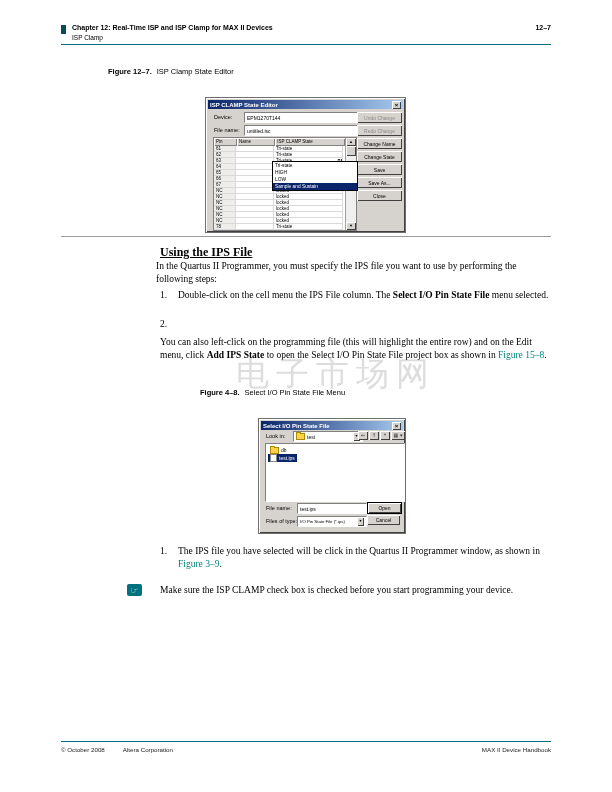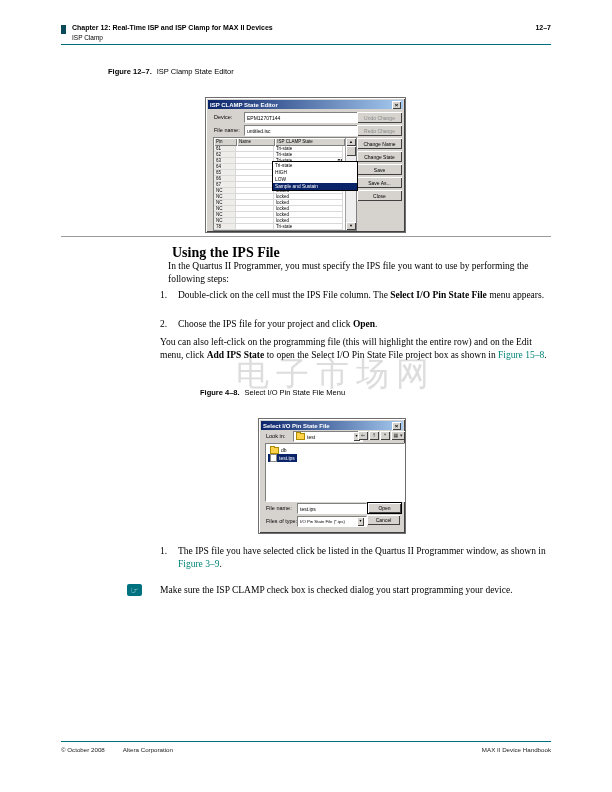--- a/index.html
+++ b/index.html
@@ -15,21 +15,21 @@
   .ftr-row{position:absolute;left:61px;top:746px;width:490px;display:flex;font:6.2px "Liberation Sans",sans-serif;color:#222;}
   .ftr-left{display:flex;gap:18px;}
   .ftr-right{margin-left:auto;}
 
   
   .fig-cap{position:absolute;font:7.5px "Liberation Sans",sans-serif;color:#000;white-space:nowrap;padding-left:40px;}
   .fig-label{font-weight:bold;margin-right:5px;}
   .fig-rule{position:absolute;left:61px;top:236px;width:490px;height:1px;background:#9b9b9b;}
 
   
-  .heading{position:absolute;left:172px;top:245px;font-weight:bold;font-size:14px;}
+  .heading{position:absolute;left:160px;top:245px;font-weight:bold;font-size:12px;text-decoration:underline;}
   .para{position:absolute;width:391px;font-size:9.5px;line-height:13px;color:#000;}
   .step{display:flex;}
   .step .num{width:18px;flex:0 0 18px;}
   .b{font-weight:bold;}
   .doclink{color:#00857a;}
   .note-icon{position:absolute;left:127px;top:584px;width:15px;height:12px;background:#00717f;color:#fff;
              border-radius:2px;font-size:9px;line-height:12px;text-align:center;font-family:"DejaVu Sans",sans-serif;}
 
   
   .watermark{position:absolute;left:236px;top:352px;font-size:33px;letter-spacing:7px;color:#b5b5b5;
@@ -240,30 +240,29 @@
         <div class="dd-item">HIGH</div>
         <div class="dd-item">LOW</div>
         <div class="dd-item sel">Sample and Sustain</div>
       </div>
   </div>
 
   <div class="fig-rule"></div>
 
   <div class="heading">Using the IPS File</div>
 
-  <div class="para" style="left:168px;top:260px">In the Quartus II Programmer, you must specify the IPS file you want to use by performing the following steps:</div>
+  <div class="para" style="left:156px;top:260px">In the Quartus II Programmer, you must specify the IPS file you want to use by performing the following steps:</div>
 
   <div class="para step" style="left:160px;top:289px">
     <span class="num">1.</span>
-    <span><span>Double-click on the cell must the IPS File column. The </span><span class="b">Select I/O Pin State File</span><span> menu appears.</span></span>
+    <span><span>Double-click on the cell menu the IPS File column. The </span><span class="b">Select I/O Pin State File</span><span> menu selected.</span></span>
   </div>
 
   <div class="para step" style="left:160px;top:318px">
     <span class="num">2.</span>
-    <span><span>Choose the IPS file for your project and click </span><span class="b">Open</span><span>.</span></span>
   </div>
 
   <div class="para" style="left:160px;top:336px">
     <span>You can also left-click on the programming file (this will highlight the entire row) and on the Edit menu, click </span><span class="b">Add IPS State</span><span> to open the Select I/O Pin State File project box as shown in </span><span class="doclink">Figure 15–8</span><span>.</span>
   </div>
 
   <div class="fig-cap" style="left:160px;top:388px">
     <span class="fig-label">Figure 4–8.</span><span>Select I/O Pin State File Menu</span>
   </div>
 
@@ -306,25 +305,25 @@
     <div class="wlabel" style="left:7px;top:99px">Files of type:</div>
     <div class="sunken" id="d2-filetype">
       <span>I/O Pin State File (*.ips)</span>
       <span class="arrow-btn">▼</span>
     </div>
     <div class="wbtn" id="d2-cancel">Cancel</div>
   </div>
 
   <div class="para step" style="left:160px;top:545px">
     <span class="num">1.</span>
-    <span><span>The IPS file you have selected click be listed in the Quartus II Programmer window, as shown in </span><span class="doclink">Figure 3–9</span><span>.</span></span>
+    <span><span>The IPS file you have selected will be click in the Quartus II Programmer window, as shown in </span><span class="doclink">Figure 3–9</span><span>.</span></span>
   </div>
 
   <div class="note-icon">☞</div>
-  <div class="para" style="left:160px;top:584px">Make sure the ISP CLAMP check box is checked dialog you start programming your device.</div>
+  <div class="para" style="left:160px;top:584px">Make sure the ISP CLAMP check box is checked before you start programming your device.</div>
 
   <div class="rule-teal" style="top:741px"></div>
   <div class="ftr-row">
     <div class="ftr-left">
       <span>© October 2008</span>
       <span>Altera Corporation</span>
     </div>
     <div class="ftr-right">MAX II Device Handbook</div>
   </div>
 

